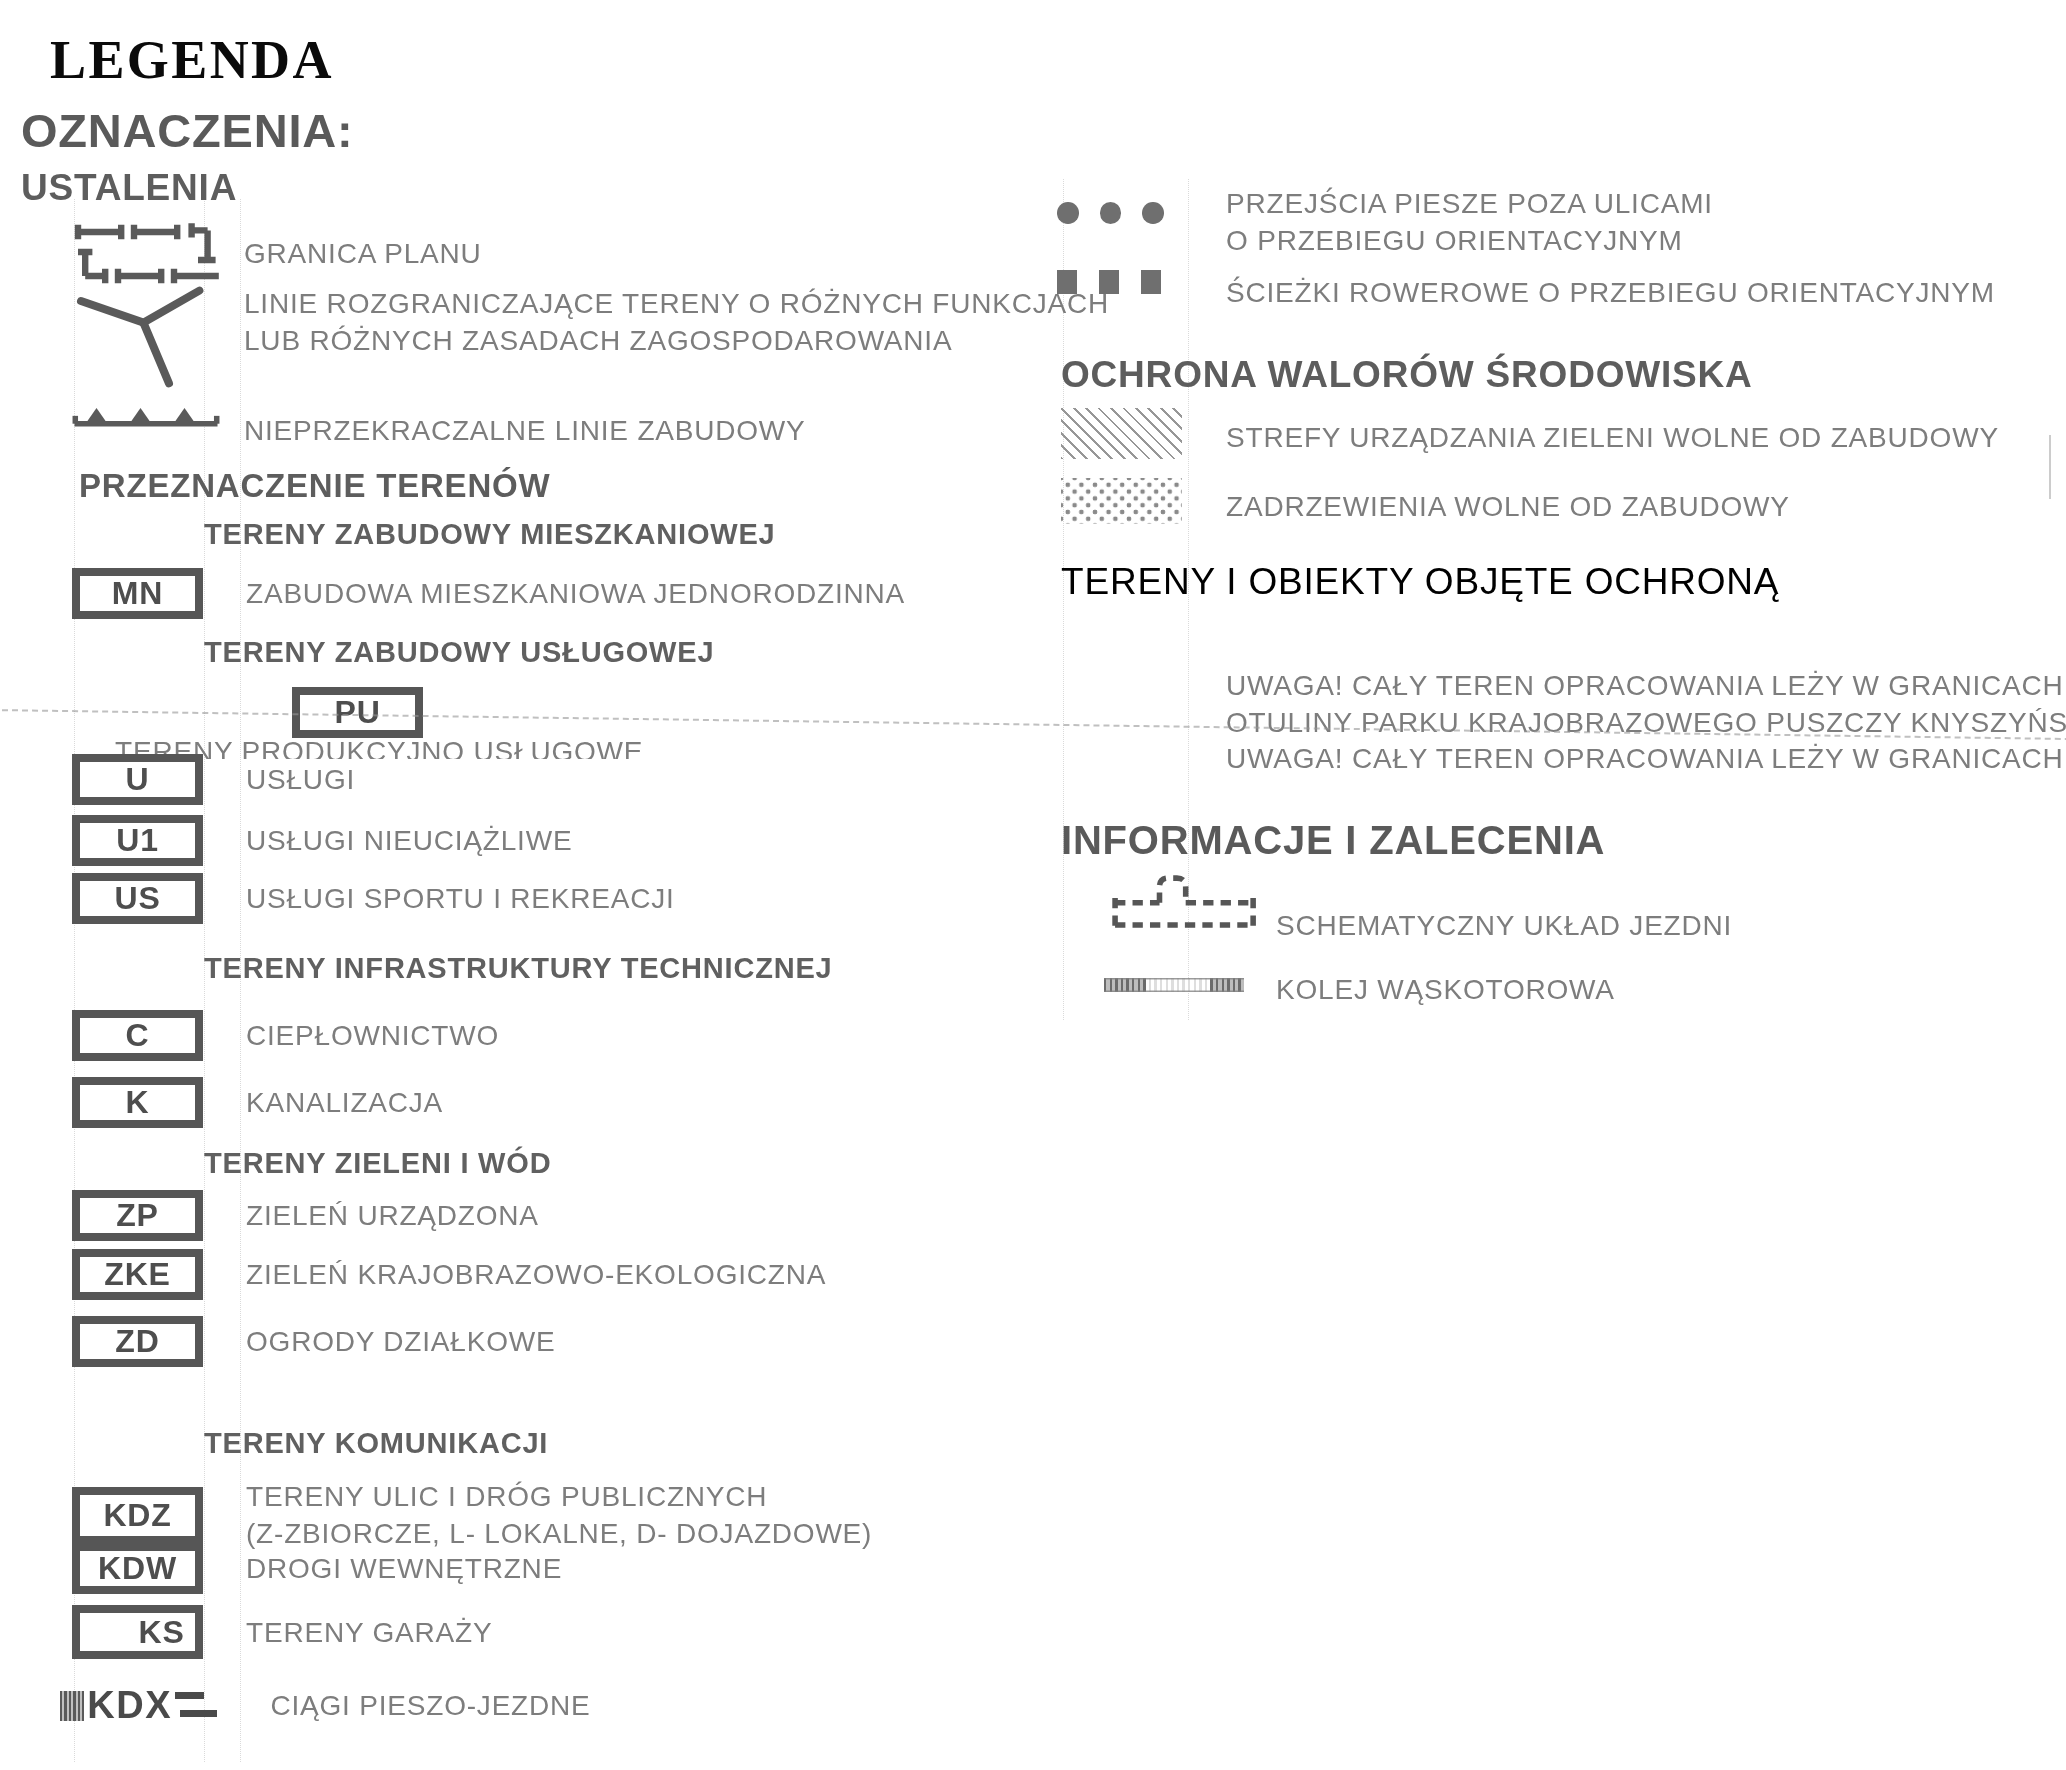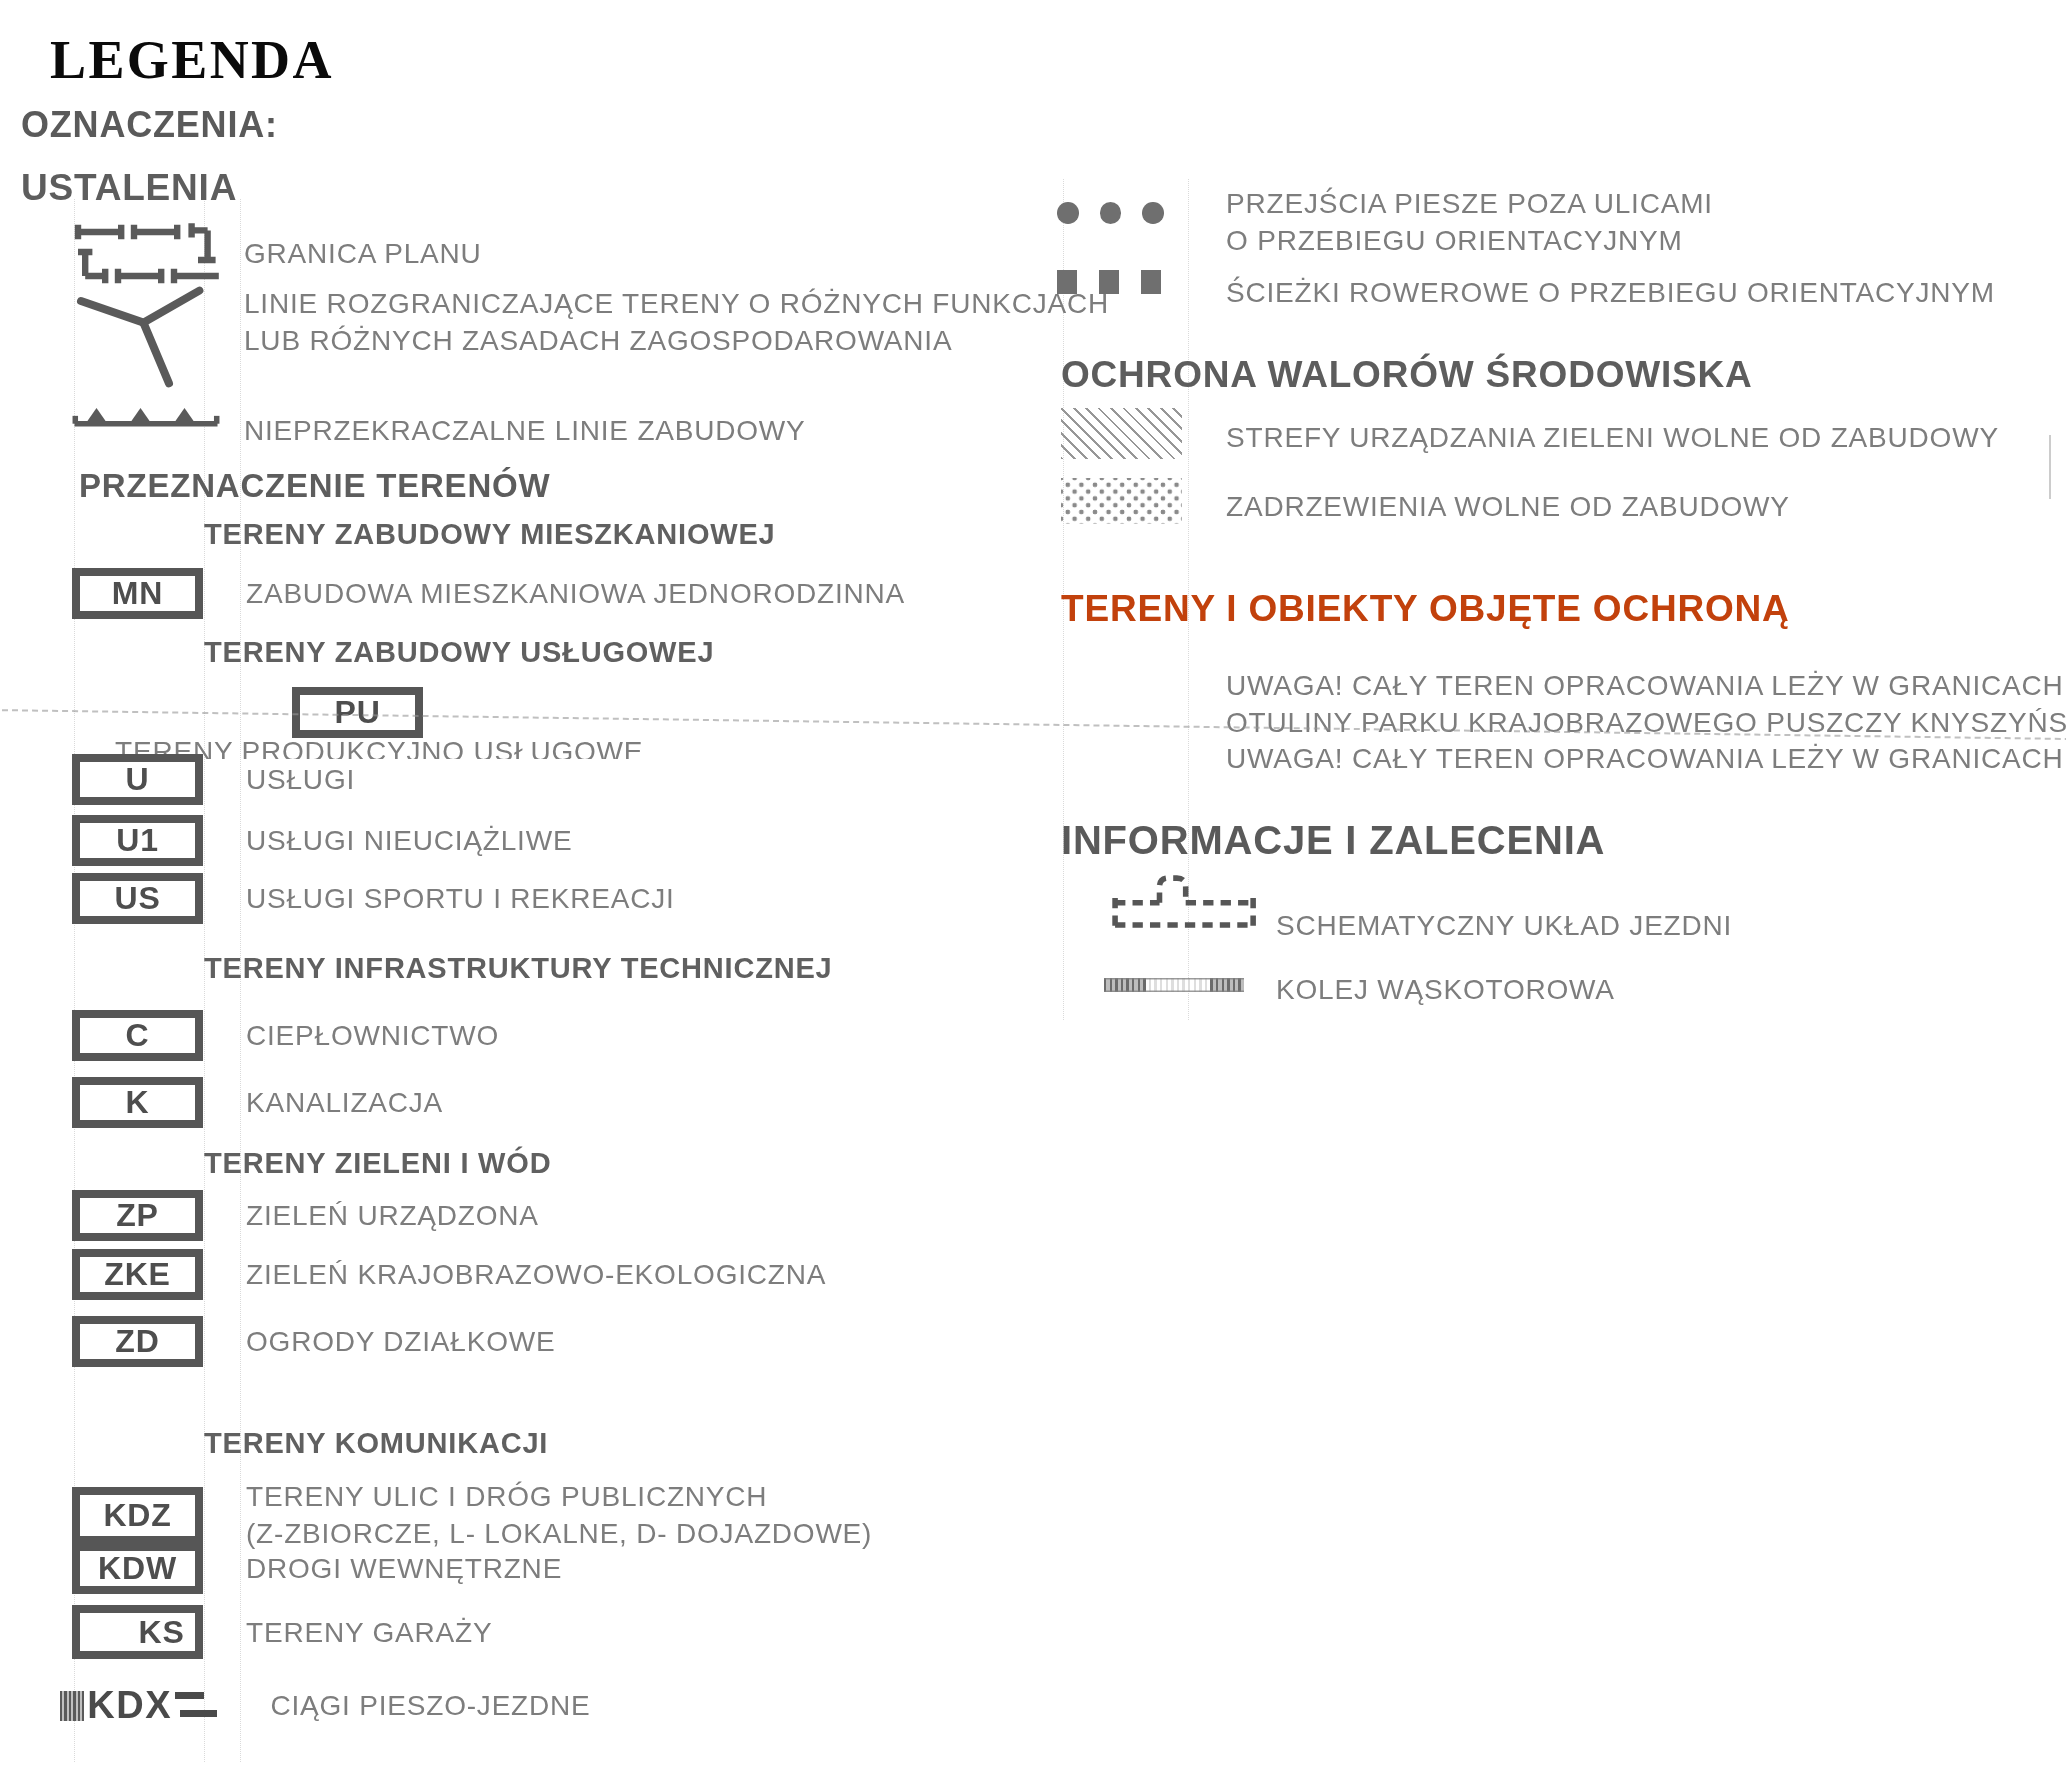--- a/index.html
+++ b/index.html
@@ -1,25 +1,25 @@
 <!DOCTYPE html>
 <html style="font-size:12.8px"><head>
 <meta charset="utf-8">
 <style>
   html,body{margin:0;padding:0;background:#ffffff;}
   body{width:2066px;height:1770px;position:relative;overflow:hidden;
        font-family:"Liberation Sans",sans-serif;color:#7d7d7d;}
   .abs{position:absolute;white-space:nowrap;line-height:1;}
   .title{font-family:"Liberation Serif",serif;font-weight:bold;font-size:54px;
          color:#0a0a0a;letter-spacing:2.4px;}
-  .h1{font-weight:bold;color:#5a5a5a;font-size:36px;letter-spacing:0.8px;}
+  .h1{font-weight:bold;color:#5a5a5a;font-size:47px;letter-spacing:0.8px;}
   .h2{font-weight:bold;color:#5d5d5d;font-size:37px;letter-spacing:0.8px;}
   .h3{font-weight:bold;color:#5d5d5d;font-size:33px;letter-spacing:0.8px;}
   .h4{font-weight:bold;color:#606060;font-size:29px;letter-spacing:0.8px;}
-  .bigh{font-weight:bold;color:#c2410c;font-size:37px;letter-spacing:0.8px;line-height:43px;margin-top:27px;}
+  .bigh{font-weight:normal;color:#000000;font-size:37px;letter-spacing:0.8px;line-height:43px;}
   .lbl{font-size:28px;color:#7d7d7d;letter-spacing:0.8px;line-height:37px;}
   .coderow{position:absolute;display:flex;align-items:center;}
   .codebox{width:131px;height:51px;box-sizing:border-box;border:8.8px solid #565656;
            background:#fff;display:flex;align-items:center;justify-content:center;
            font-weight:bold;font-size:32px;color:#4e4e4e;letter-spacing:0.8px;flex:0 0 auto;}
   .codelbl{margin-left:43px;}
   .clip{height:21px;overflow:hidden;text-align:right;}
   .clip span{display:block;line-height:28px;}
   .swatch-hatch{width:121px;height:51px;
     background:repeating-linear-gradient(45deg,#979797 0 2px,rgba(0,0,0,0) 2px 8.8px);}

